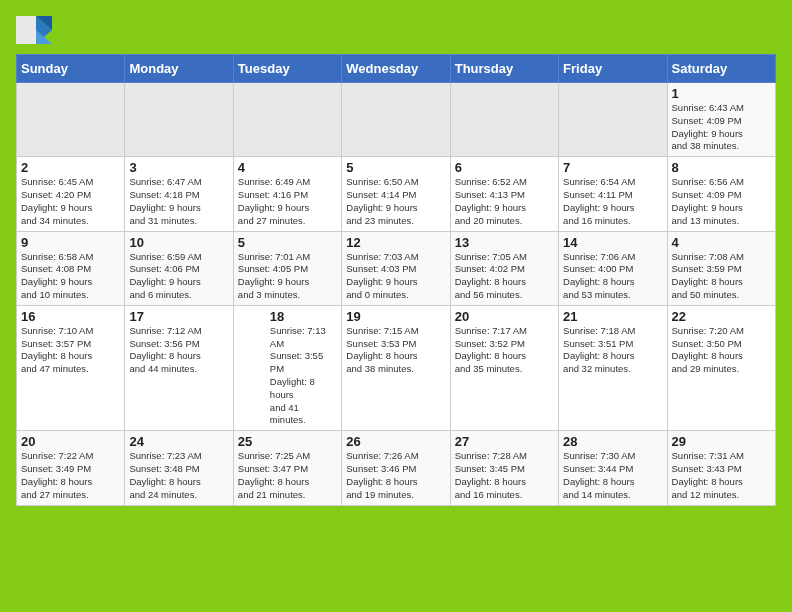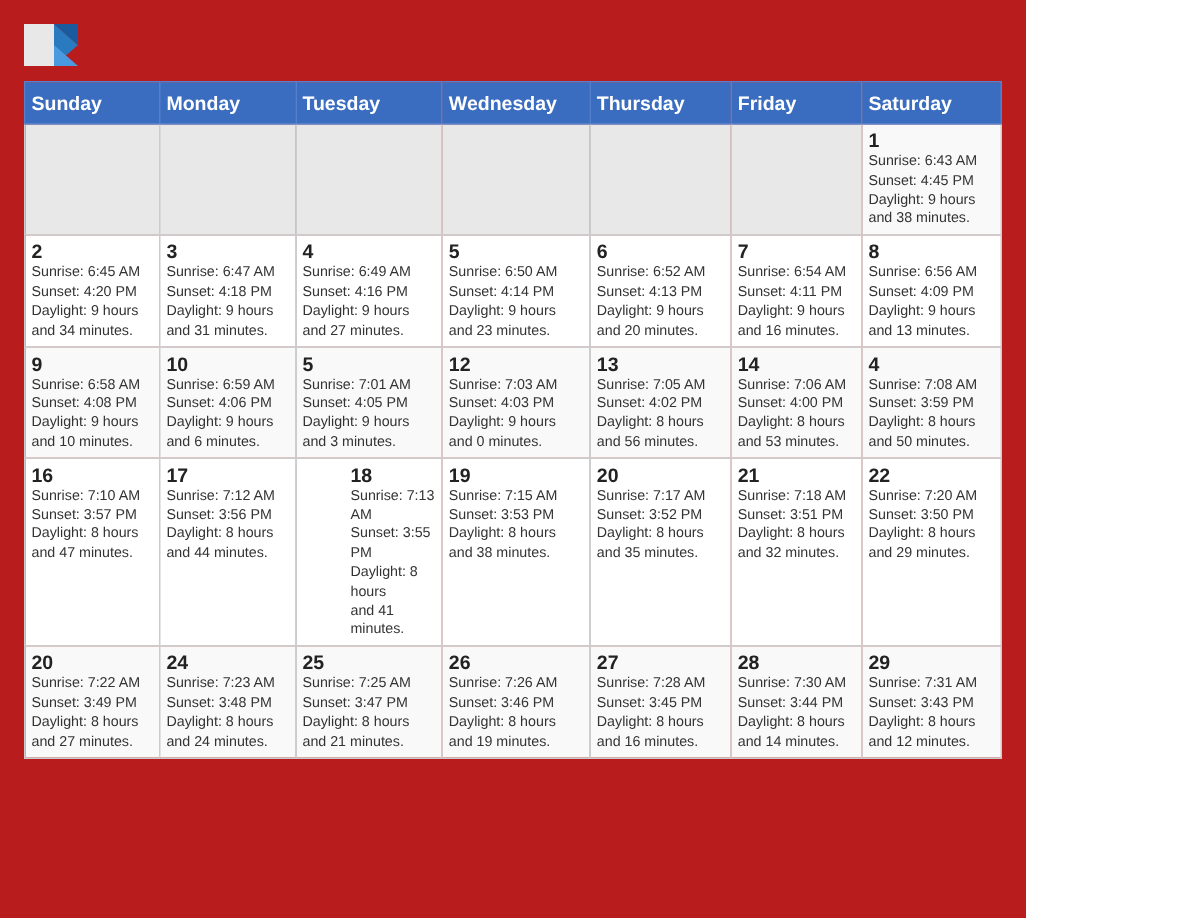--- a/index.html
+++ b/index.html
@@ -4,23 +4,23 @@
   <style>
     * { box-sizing: border-box; margin: 0; padding: 0; }
     body {
       font-family: Arial, sans-serif;
       background: #fff;
       width: 792px;
       height: 612px;
       overflow: hidden;
     }
     .page {
-      width: 684px;
+      width: 792px;
       min-height: 612px;
-      background: #b91c1c;
+      background: #84cc16;
       padding: 16px 16px 10px 16px;
     }
     .header-area {
       display: flex;
       justify-content: space-between;
       align-items: flex-start;
       margin-bottom: 10px;
     }
     .logo {
       display: flex;
@@ -133,21 +133,21 @@
     <tr>
           <td style="background: rgb(232, 232, 232);"></td>
           <td style="background: rgb(232, 232, 232);"></td>
           <td style="background: rgb(232, 232, 232);"></td>
           <td style="background: rgb(232, 232, 232);"></td>
           <td style="background: rgb(232, 232, 232);"></td>
           <td style="background: rgb(232, 232, 232);"></td>
           <td style="background: rgb(249, 249, 249);">
             <span class="day-num">1</span>
             <div class="day-info" style="white-space: pre-line;">Sunrise: 6:43 AM
-Sunset: 4:45 PM
+Sunset: 4:09 PM
 Daylight: 9 hours
 and 38 minutes.</div>
           </td>
         </tr>
         <tr>
           <td style="background: rgb(255, 255, 255);">
             <span class="day-num">2</span>
             <div class="day-info" style="white-space: pre-line;">Sunrise: 6:45 AM
 Sunset: 4:20 PM
 Daylight: 9 hours

